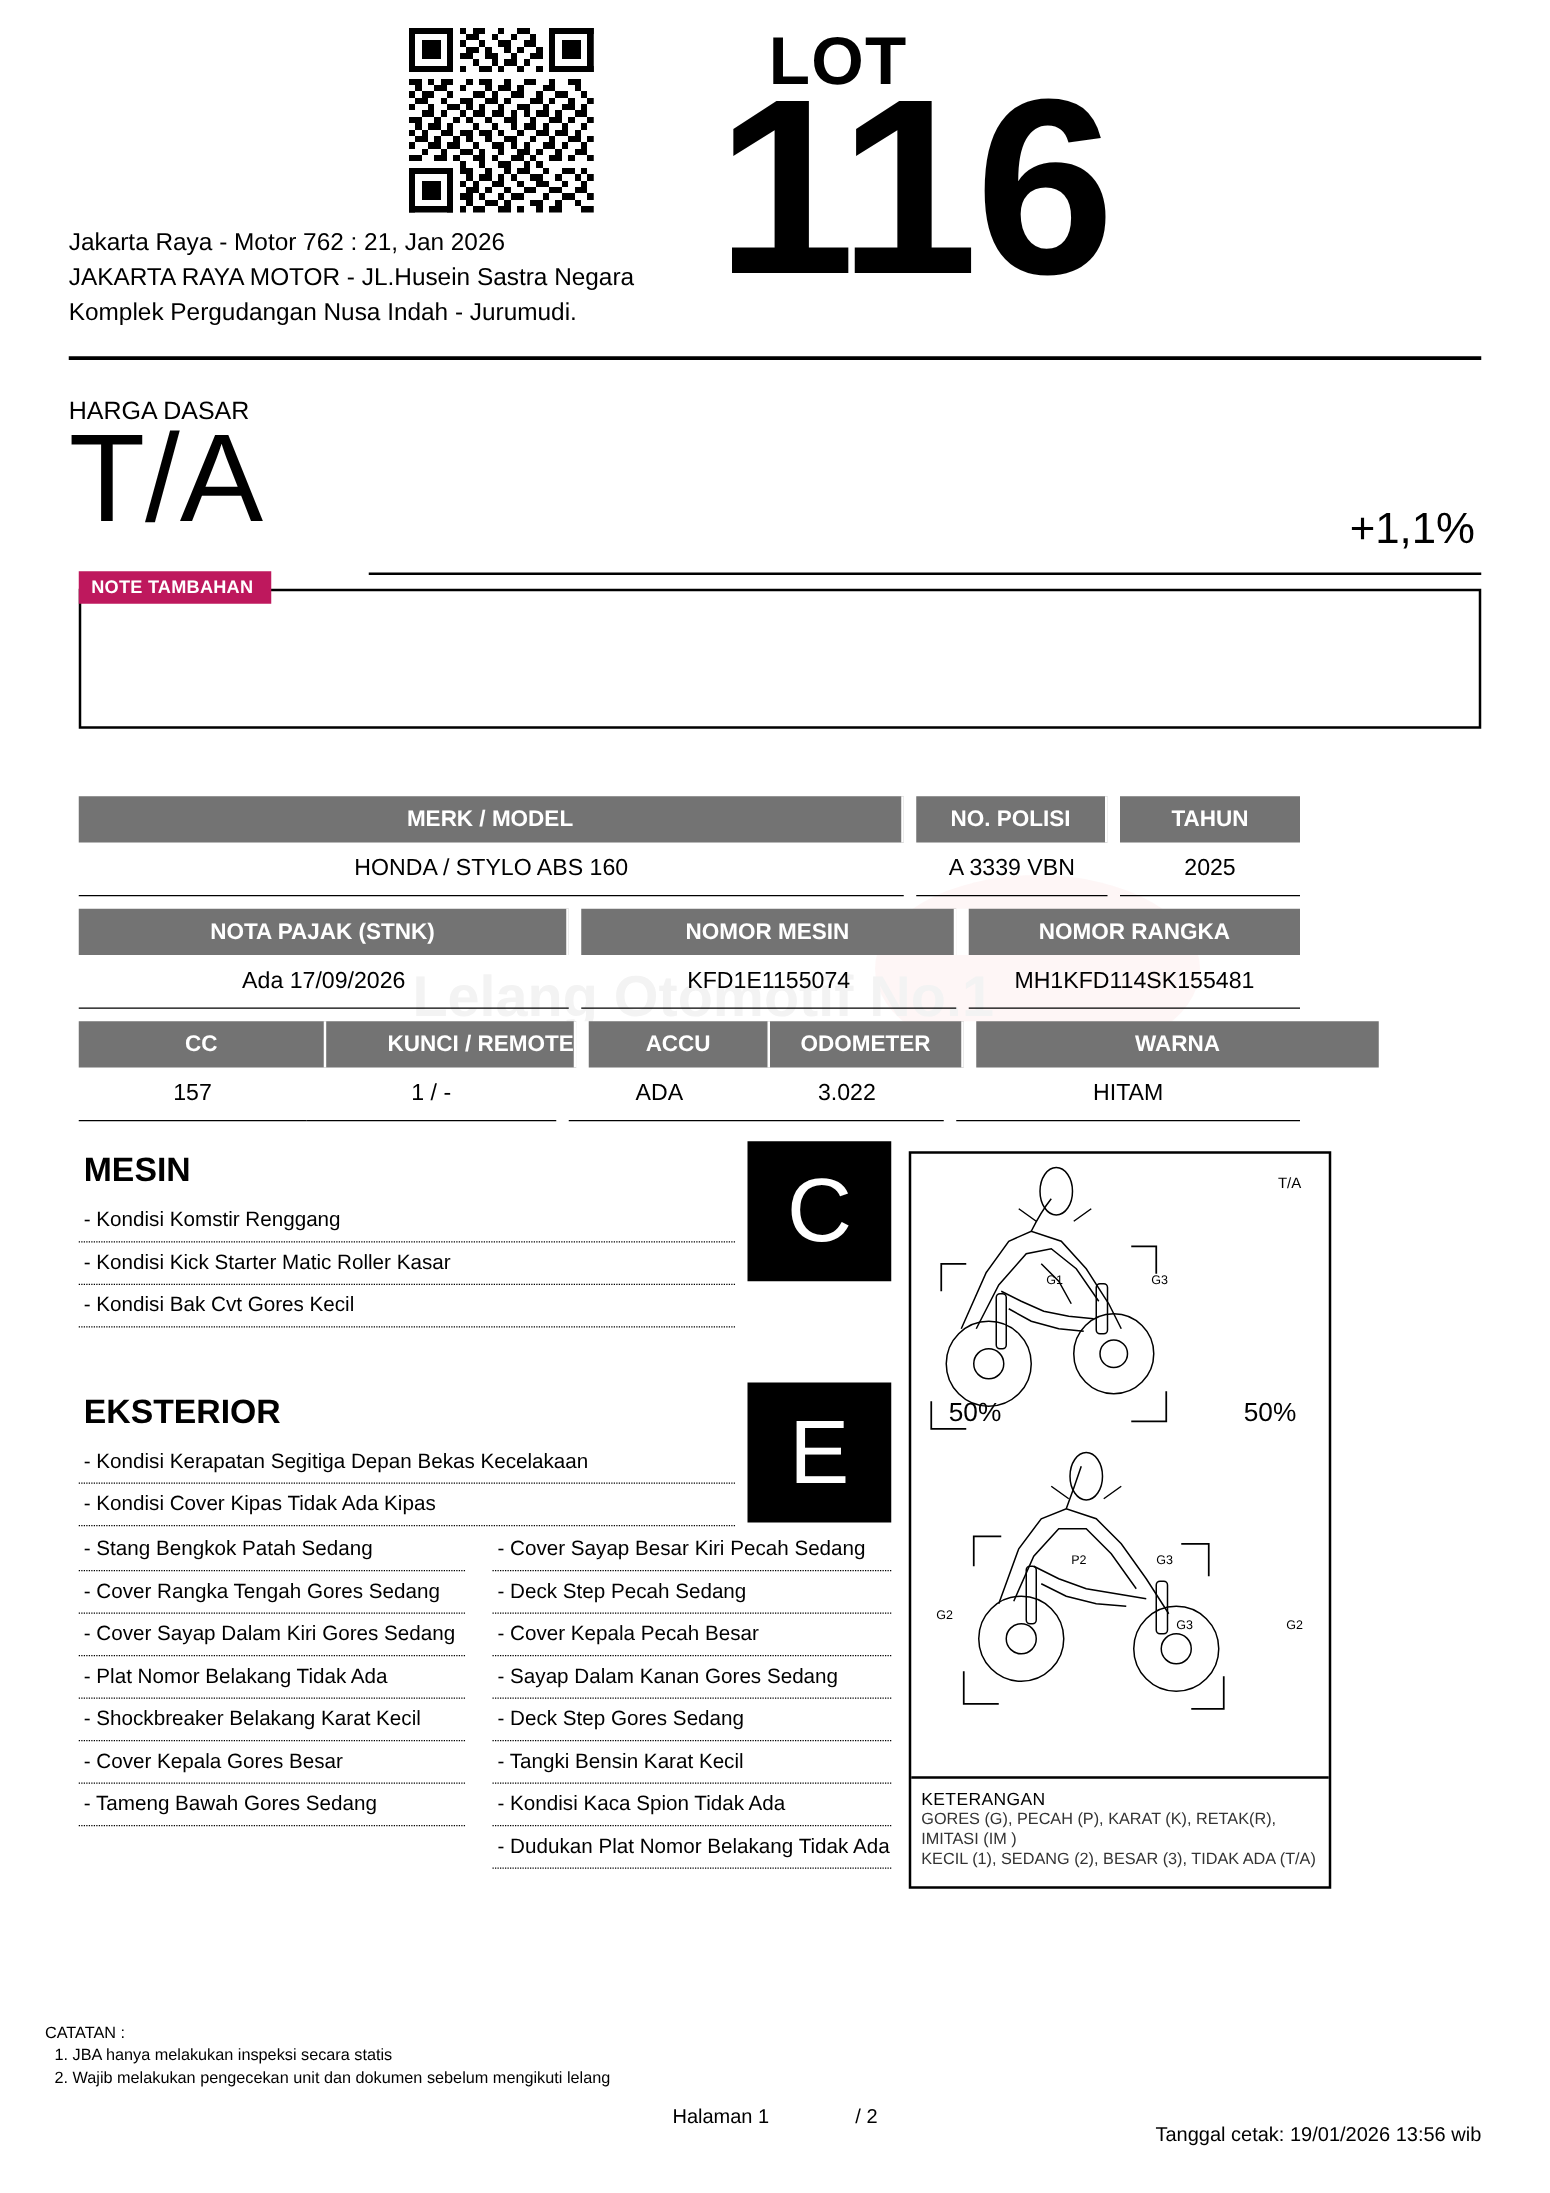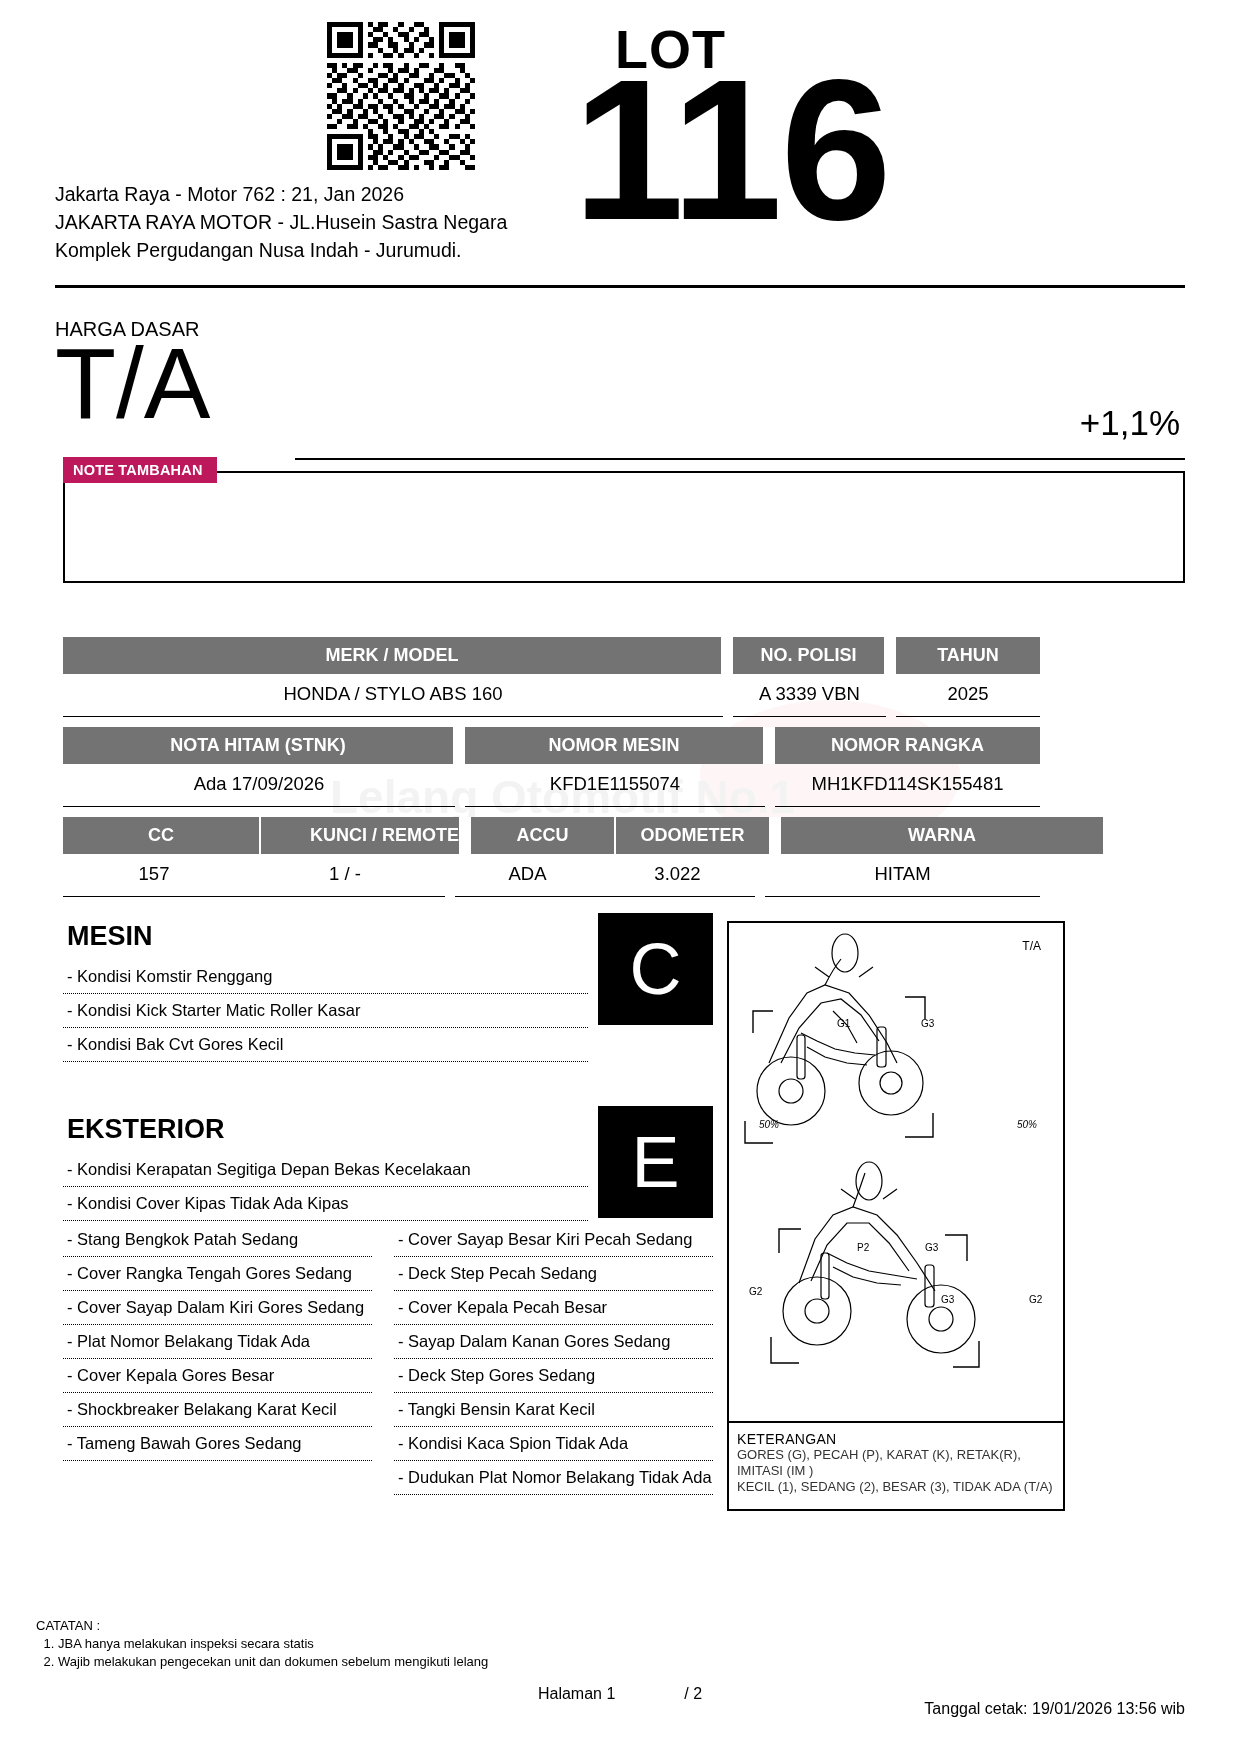--- a/index.html
+++ b/index.html
@@ -240,22 +240,21 @@
   .ket {
     padding: 8px 6px 4px 8px;
     font-size: 13px;
     line-height: 16px;
   }
   .ket-title { font-size: 14px; letter-spacing: 0.3px; }
   .ket-line { color: #333; }
 
   .pct-left, .pct-right {
     position: absolute;
-    font-size: 10px;
-    font-style: italic;
+    font-size: 21px;
   }
   .pct-left { left: 30px; top: 196px; }
   .pct-right { right: 26px; top: 196px; }
   .ta-mark {
     position: absolute;
     right: 22px;
     top: 16px;
     font-size: 12px;
   }
 
@@ -588,21 +587,21 @@
     </div>
     <div class="dt-row">
       <div class="dt-cell" style="width:660px;">HONDA / STYLO ABS 160</div>
       <div class="dt-cell" style="width:10px;border:none;"></div>
       <div class="dt-cell" style="width:153px;">A 3339 VBN</div>
       <div class="dt-cell" style="width:10px;border:none;"></div>
       <div class="dt-cell" style="width:144px;">2025</div>
     </div>
 
     <div class="dt-row" style="margin-top:10px;">
-      <div class="dt-head" style="width:392px;">NOTA HITAM (STNK)</div>
+      <div class="dt-head" style="width:392px;">NOTA PAJAK (STNK)</div>
       <div class="dt-head" style="width:10px;background:#fff;border:none;"></div>
       <div class="dt-head" style="width:300px;">NOMOR MESIN</div>
       <div class="dt-head" style="width:10px;background:#fff;border:none;"></div>
       <div class="dt-head" style="width:265px;">NOMOR RANGKA</div>
     </div>
     <div class="dt-row">
       <div class="dt-cell" style="width:392px;">Ada 17/09/2026</div>
       <div class="dt-cell" style="width:10px;border:none;"></div>
       <div class="dt-cell" style="width:300px;">KFD1E1155074</div>
       <div class="dt-cell" style="width:10px;border:none;"></div>
@@ -649,22 +648,22 @@
         <div class="items-full">
           <div class="item-row">- Kondisi Kerapatan Segitiga Depan Bekas Kecelakaan</div>
           <div class="item-row">- Kondisi Cover Kipas Tidak Ada Kipas</div>
         </div>
         <div class="two-col">
           <div class="col">
             <div class="item-row">- Stang Bengkok Patah Sedang</div>
             <div class="item-row">- Cover Rangka Tengah Gores Sedang</div>
             <div class="item-row">- Cover Sayap Dalam Kiri Gores Sedang</div>
             <div class="item-row">- Plat Nomor Belakang Tidak Ada</div>
+            <div class="item-row">- Shockbreaker Belakang Karat Kecil</div>
             <div class="item-row">- Cover Kepala Gores Besar</div>
-            <div class="item-row">- Shockbreaker Belakang Karat Kecil</div>
             <div class="item-row">- Tameng Bawah Gores Sedang</div>
           </div>
           <div class="col">
             <div class="item-row">- Cover Sayap Besar Kiri Pecah Sedang</div>
             <div class="item-row">- Deck Step Pecah Sedang</div>
             <div class="item-row">- Cover Kepala Pecah Besar</div>
             <div class="item-row">- Sayap Dalam Kanan Gores Sedang</div>
             <div class="item-row">- Deck Step Gores Sedang</div>
             <div class="item-row">- Tangki Bensin Karat Kecil</div>
             <div class="item-row">- Kondisi Kaca Spion Tidak Ada</div>

